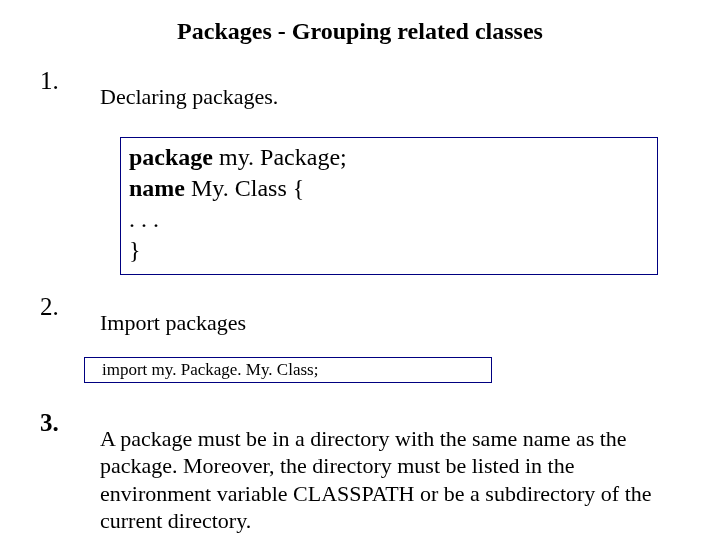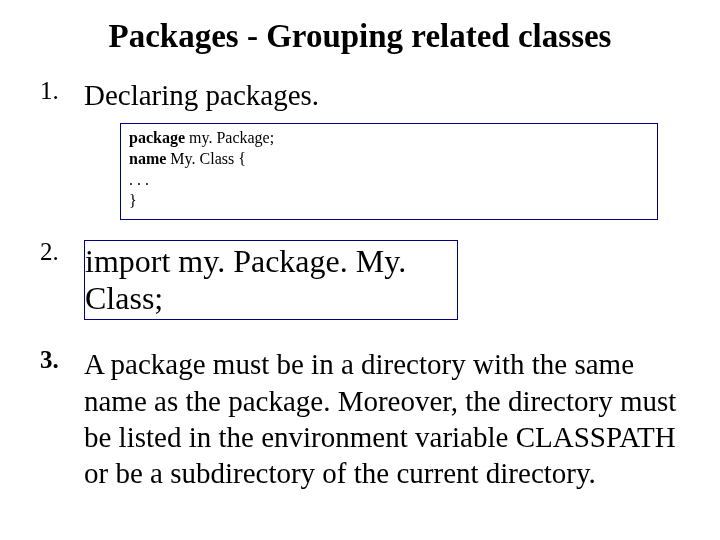--- a/index.html
+++ b/index.html
@@ -9,59 +9,59 @@
     height: 540px;
     background: #ffffff;
     font-family: "Times New Roman", Times, serif;
     color: #000000;
     box-sizing: border-box;
   }
   .slide {
     padding: 18px 36px 0 36px;
   }
   .title {
-    font-size: 33px;
+    font-size: 24px;
     font-weight: bold;
     text-align: center;
     margin: 0 0 22px 0;
   }
   .item {
     display: flex;
     align-items: flex-start;
     margin-bottom: 8px;
   }
   .item-number {
     font-size: 25px;
     width: 44px;
     flex-shrink: 0;
     padding-left: 4px;
   }
   .item-body {
     flex: 1;
     font-size: 25px;
   }
   .item-body .heading {
-    margin: 0;
-    font-size: 29px;
+    margin: 16px;
+    font-size: 22px;
     line-height: 1.25;
   }
   .code-box {
     border: 1.5px solid #000080;
     margin-top: 10px;
     margin-bottom: 18px;
     padding: 4px 8px 8px 8px;
-    font-size: 16px;
+    font-size: 24px;
     line-height: 1.3;
     width: 520px;
   }
   .code-box .kw { font-weight: bold; }
   .inline-box {
     border: 1.5px solid #000080;
-    padding: 2px 0;
-    font-size: 32px;
+    padding: 2px 17px;
+    font-size: 17px;
     display: inline-block;
     width: 372px;
     margin-top: 2px;
   }
   .item3-text {
     line-height: 1.22;
   }
   .bold { font-weight: normal; }
   .item-number.bold { font-weight: bold; }
 </style>
@@ -84,20 +84,21 @@
       <div><span class="kw">package</span><span> my. Package;</span></div>
       <div><span class="kw">name</span><span> My. Class {</span></div>
       <div>  . . .</div>
       <div>}</div>
     </div>
   </div>
 
   <div class="item">
     <div class="item-number">2.</div>
     <div class="item-body">
+      <p class="heading">Import packages</p>
       <div class="inline-box">import   my. Package. My. Class;</div>
     </div>
   </div>
 
   <div style="height:18px;"></div>
 
   <div class="item">
     <div class="item-number bold">3.</div>
     <div class="item-body">
       <p class="heading item3-text"><span class="bold">A package must be in a directory with the same name as the package</span><span>. Moreover, the directory must be listed in the environment variable CLASSPATH or be a subdirectory of the current directory.</span></p>

